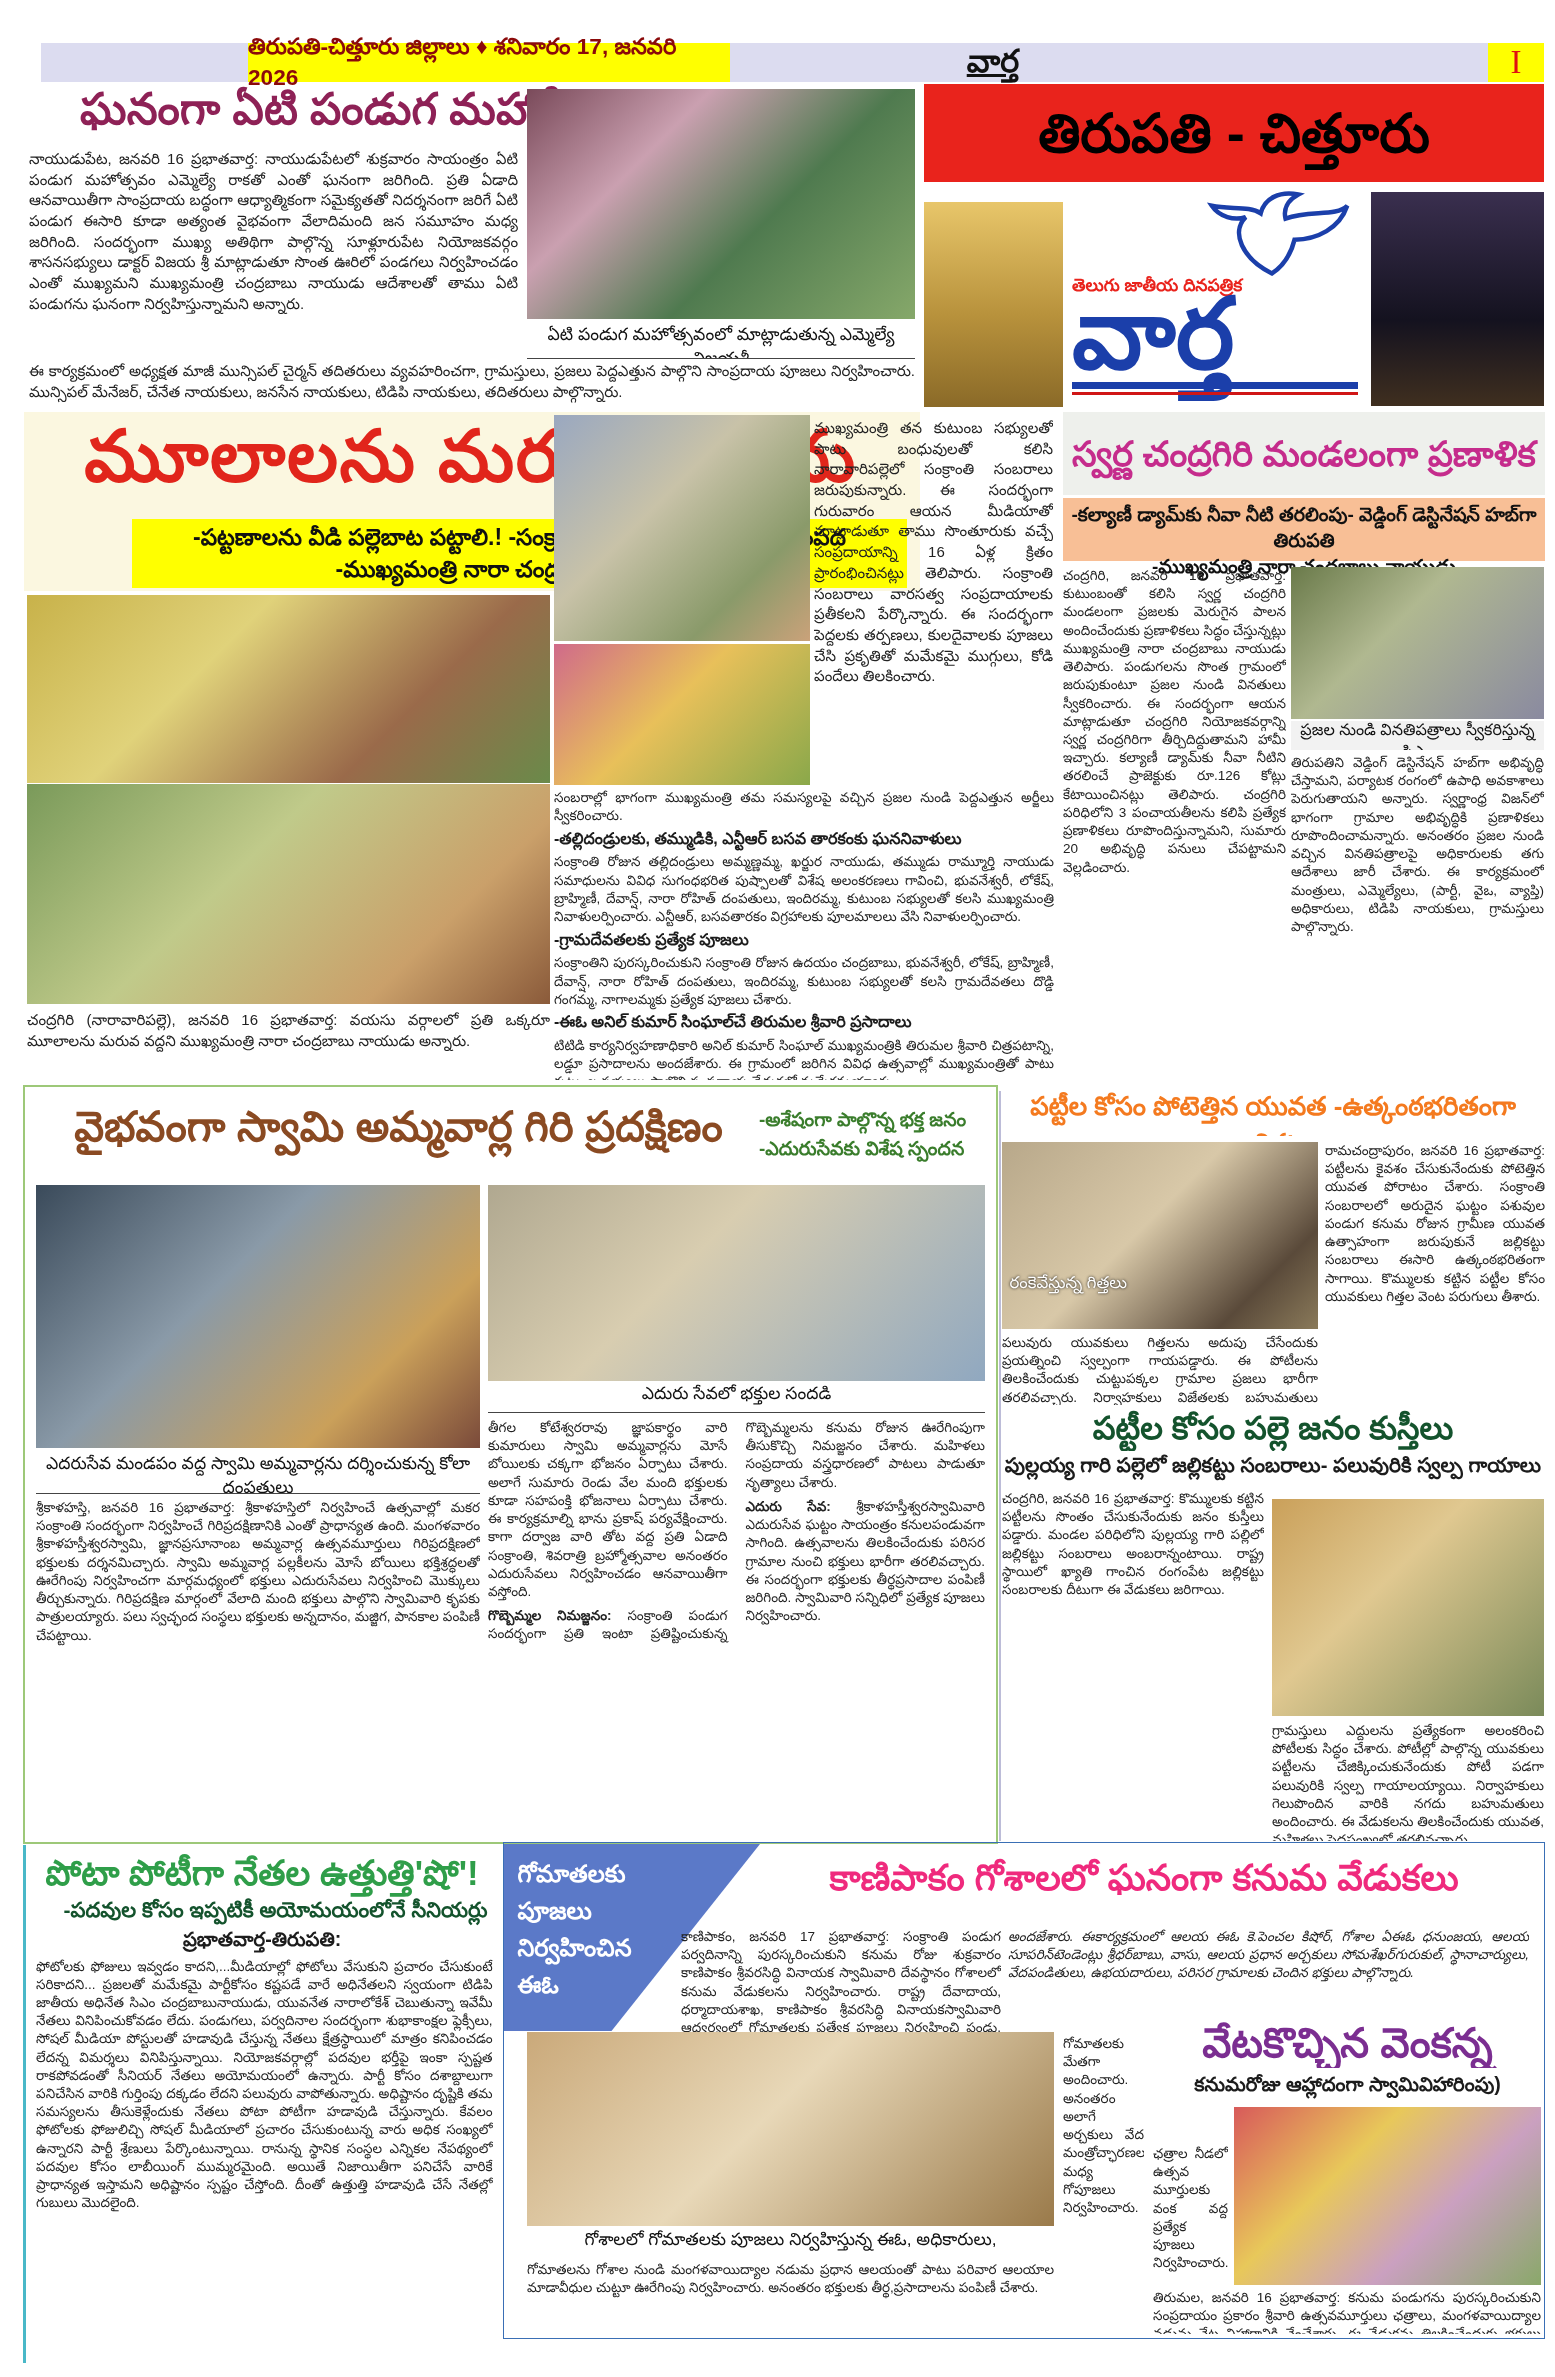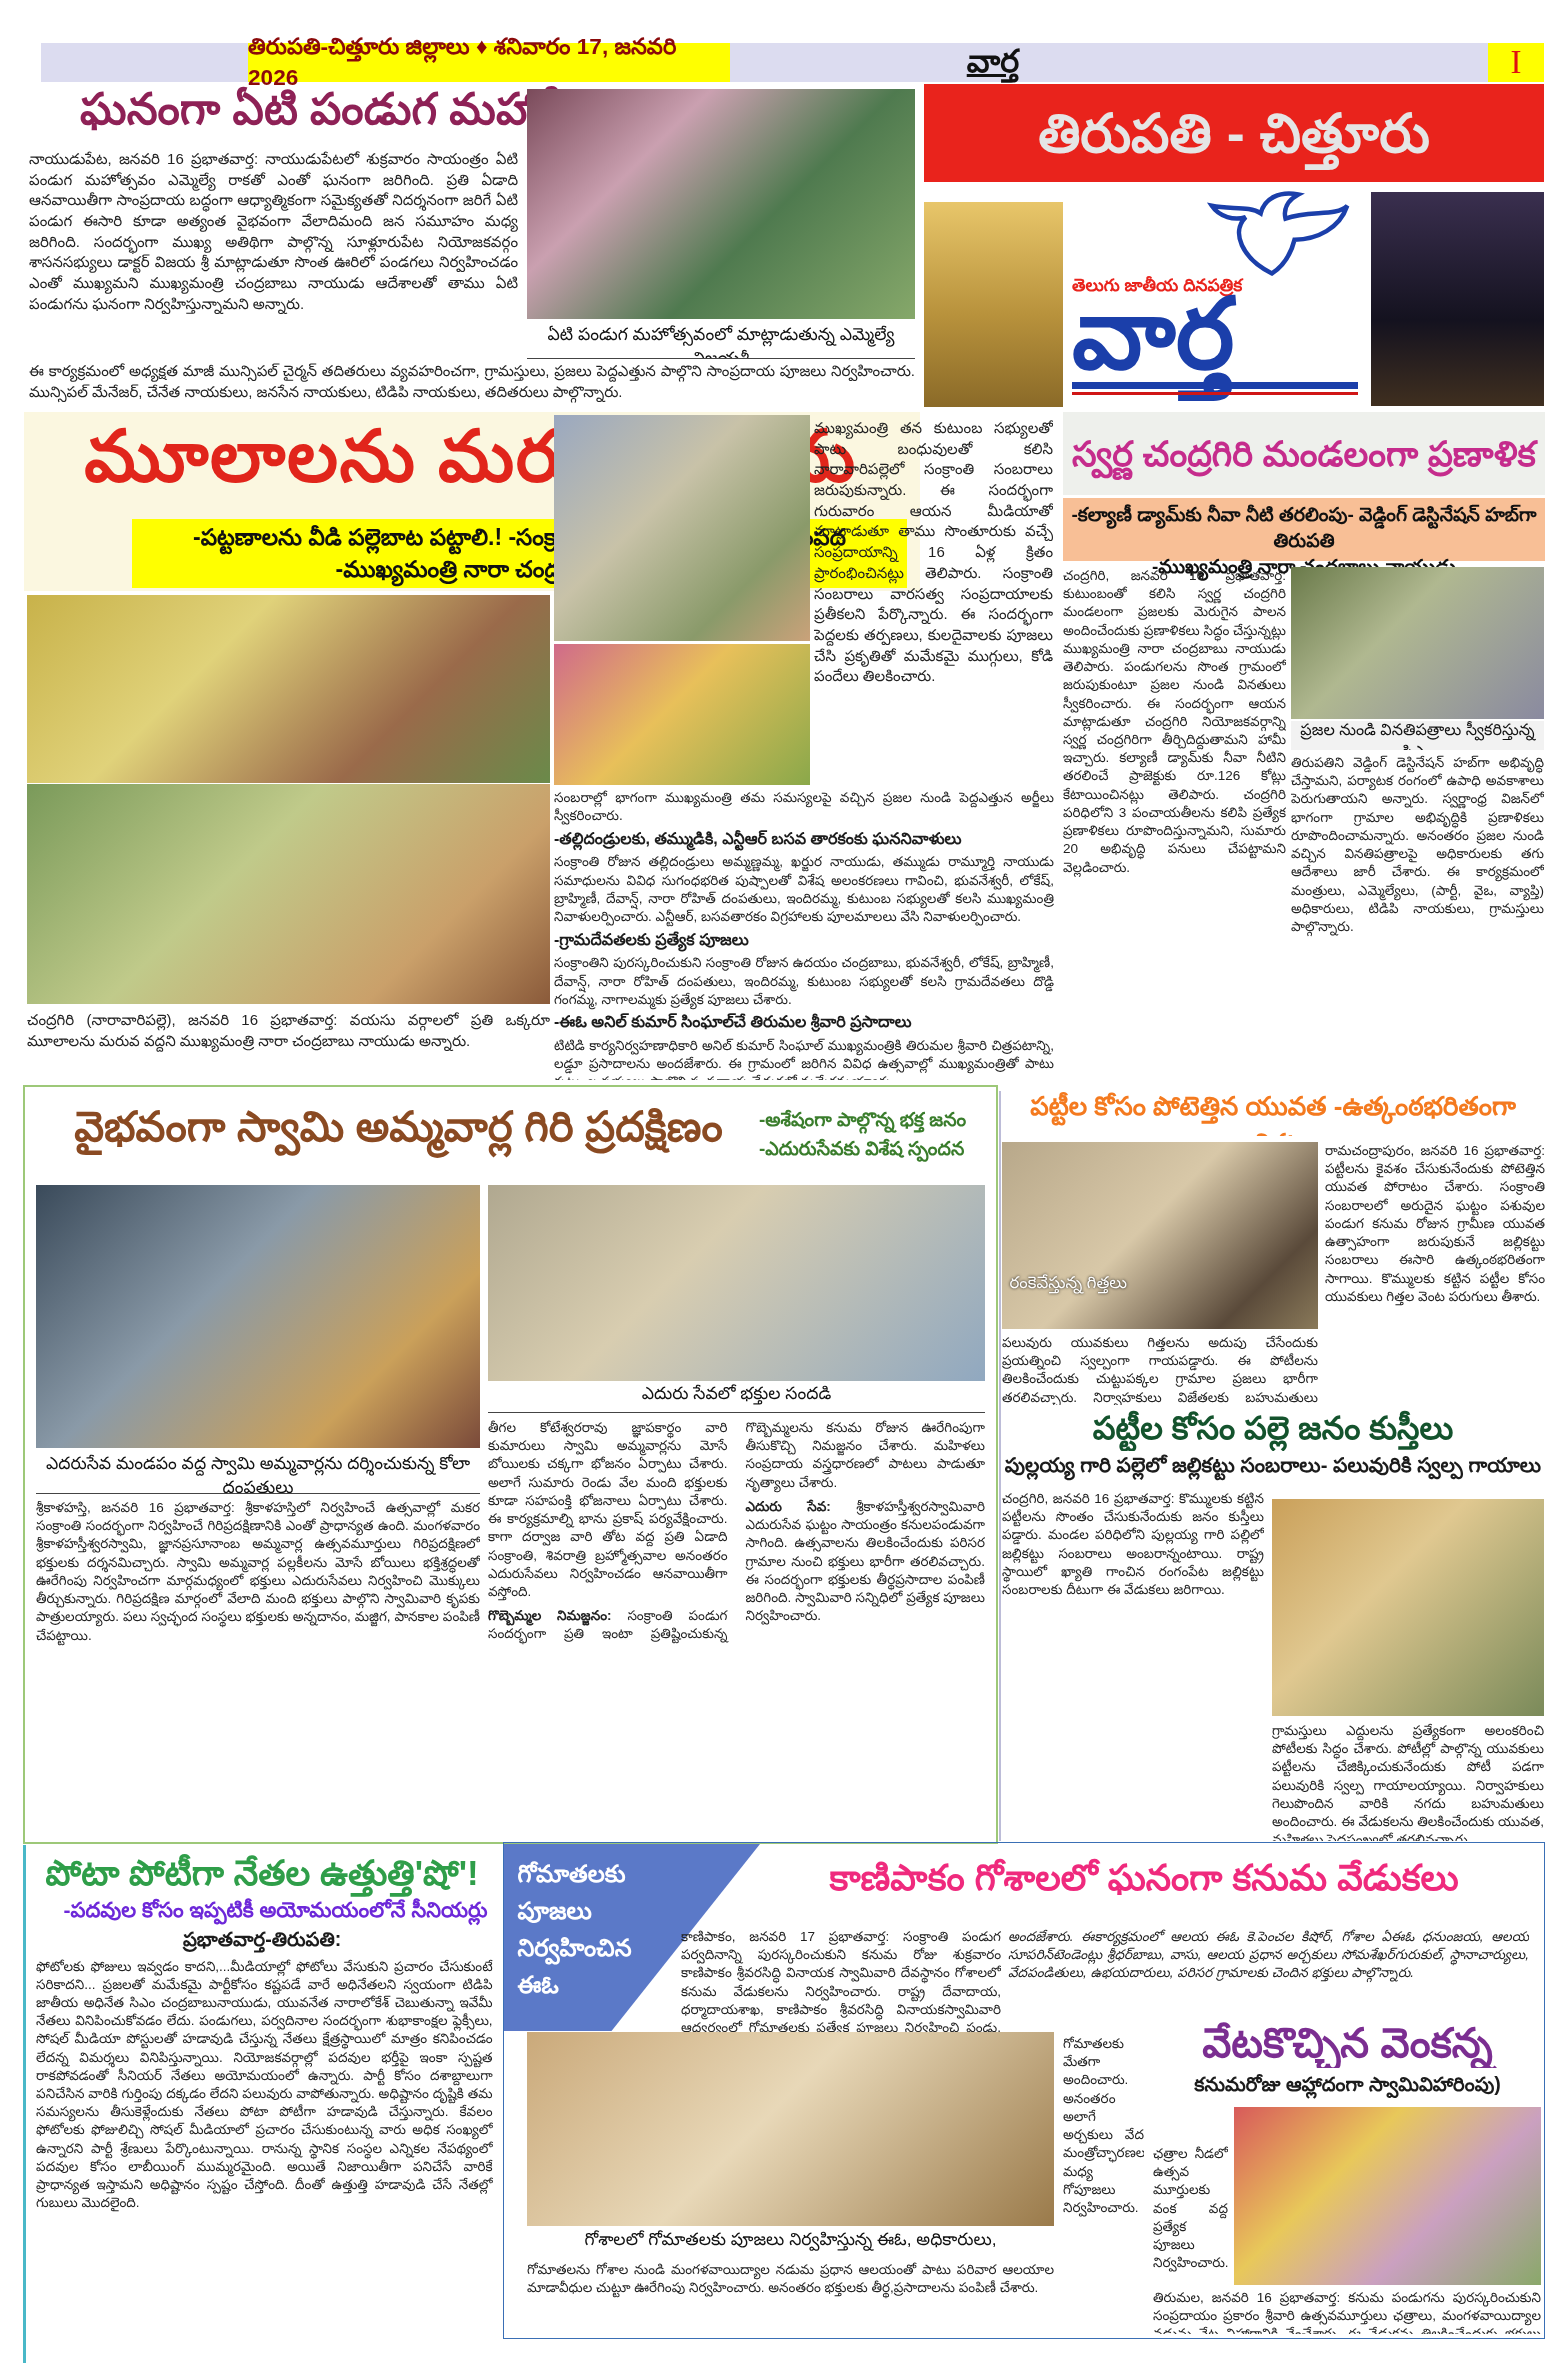--- a/index.html
+++ b/index.html
@@ -19,21 +19,21 @@
   
   .h-eti{color:#8e2156;font-size:44px;font-weight:bold;}
   .h-moola{color:#e1251b;font-size:72px;font-weight:bold;letter-spacing:1.5px;}
   .h-swarna{color:#c52c8c;font-size:35px;font-weight:bold;}
   .h-giri{color:#8a4a22;font-size:42px;font-weight:bold;}
   .h-jalli{color:#f47a1f;font-size:26px;font-weight:bold;}
   .h-kusti{color:#14532d;font-size:32px;font-weight:bold;}
   .h-netalu{color:#2f9e49;font-size:35px;font-weight:bold;}
   .h-kani{color:#ef2a7d;font-size:36px;font-weight:bold;}
   .h-venk{color:#7b2e91;font-size:41px;font-weight:bold;}
-  .sub-orange{color:#6d28d9;font-weight:bold;font-size:21px;padding-left:27px;}
+  .sub-orange{color:#14532d;font-weight:bold;font-size:21px;padding-left:27px;}
   .sub-green{color:#3a7d2c;font-weight:bold;font-size:19px;line-height:1.5;}
   .body-t{font-size:15px;line-height:1.38;color:#222;}
   .body-s{font-size:13.5px;line-height:1.35;color:#222;}
   .caption{font-size:17.3px;color:#111;}
   .cap-rule{border-bottom:1.5px solid #444;padding-bottom:4.5px;}
   .runin{font-weight:bold;}
   .subhead-line{font-weight:bold;font-size:16px;margin:4.5px 0 1.5px 0;}
   
   .photo{background:#b9b2a6;}
   .ph-stage{background:linear-gradient(135deg,#7a4a5a 0%,#caa0b0 30%,#4f7a4f 60%,#86a86a 100%);}
@@ -43,21 +43,21 @@
   .ph-ritual{background:linear-gradient(135deg,#7a9a5a 0%,#c0ca8a 40%,#caa06a 75%,#8a5a3a 100%);}
   .ph-crowd{background:linear-gradient(135deg,#9aa8c0 0%,#c8c2a8 40%,#8a9a6a 75%,#caa27a 100%);}
   .ph-flowers{background:linear-gradient(135deg,#d06a8a 0%,#e8c05a 45%,#8aa84a 100%);}
   .ph-cm{background:linear-gradient(135deg,#6a7a4a 0%,#b0b890 40%,#8a8aa0 100%);}
   .ph-mandapa{background:linear-gradient(135deg,#3a4a5a 0%,#8a9aa8 40%,#caa05a 75%,#7a4a3a 100%);}
   .ph-hill{background:linear-gradient(135deg,#b0a890 0%,#d8cdb0 40%,#90a8c0 100%);}
   .ph-bull{background:linear-gradient(135deg,#b8a88a 0%,#d8c8a8 45%,#5a4a3a 80%,#8a7a5a 100%);}
   .ph-jcrowd{background:linear-gradient(135deg,#caa05a 0%,#e0c890 40%,#7a8a5a 100%);}
   .ph-cows{background:linear-gradient(135deg,#caa97a 0%,#e8d8b8 45%,#9a7a4a 100%);}
   .ph-parade{background:linear-gradient(135deg,#d85a5a 0%,#e8c85a 35%,#caa0c0 65%,#8aa86a 100%);}
-  .redband{background:#e9231c;color:#e5e5e5;font-weight:bold;font-size:54px;}
+  .redband{background:#e9231c;color:#000000;font-weight:bold;font-size:54px;}
   .tagline{color:#e9231c;font-size:17.3px;font-weight:bold;}
   .vlogo{color:#1b3faa;font-size:99px;font-weight:bold;line-height:1;}
   .rule-blue{background:#1b3faa;}
   .rule-red{background:#d01616;}
   .creambg{background:#fbf7e0;}
   .ysub{background:#ffff00;font-weight:bold;font-size:23px;color:#111;}
   .graybg{background:#eef0ec;}
   .salmon{background:#f8bf96;font-weight:bold;font-size:19px;color:#111;}
   .greenbox{border:2.3px solid #9dc878;}
   .bluebox{border:1.5px solid #3a6fb5;}

